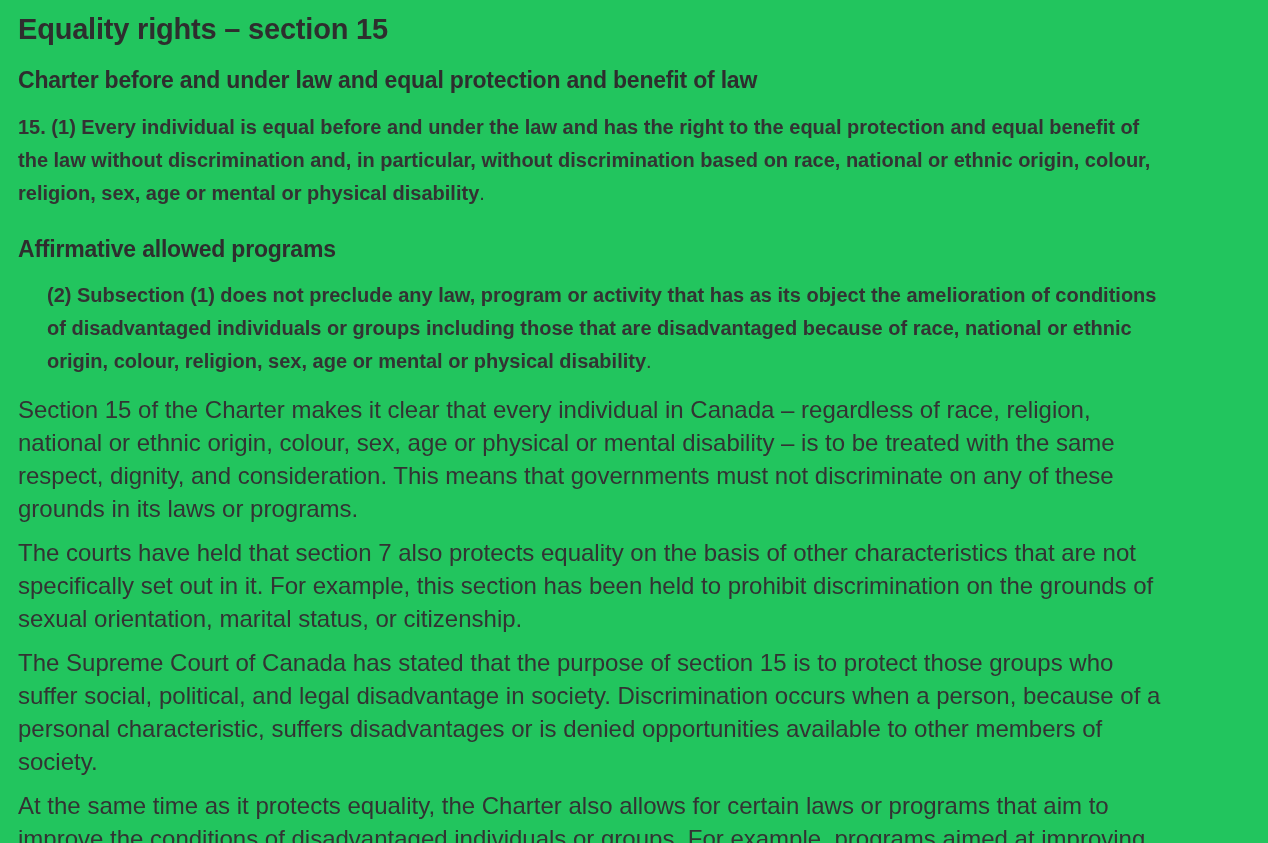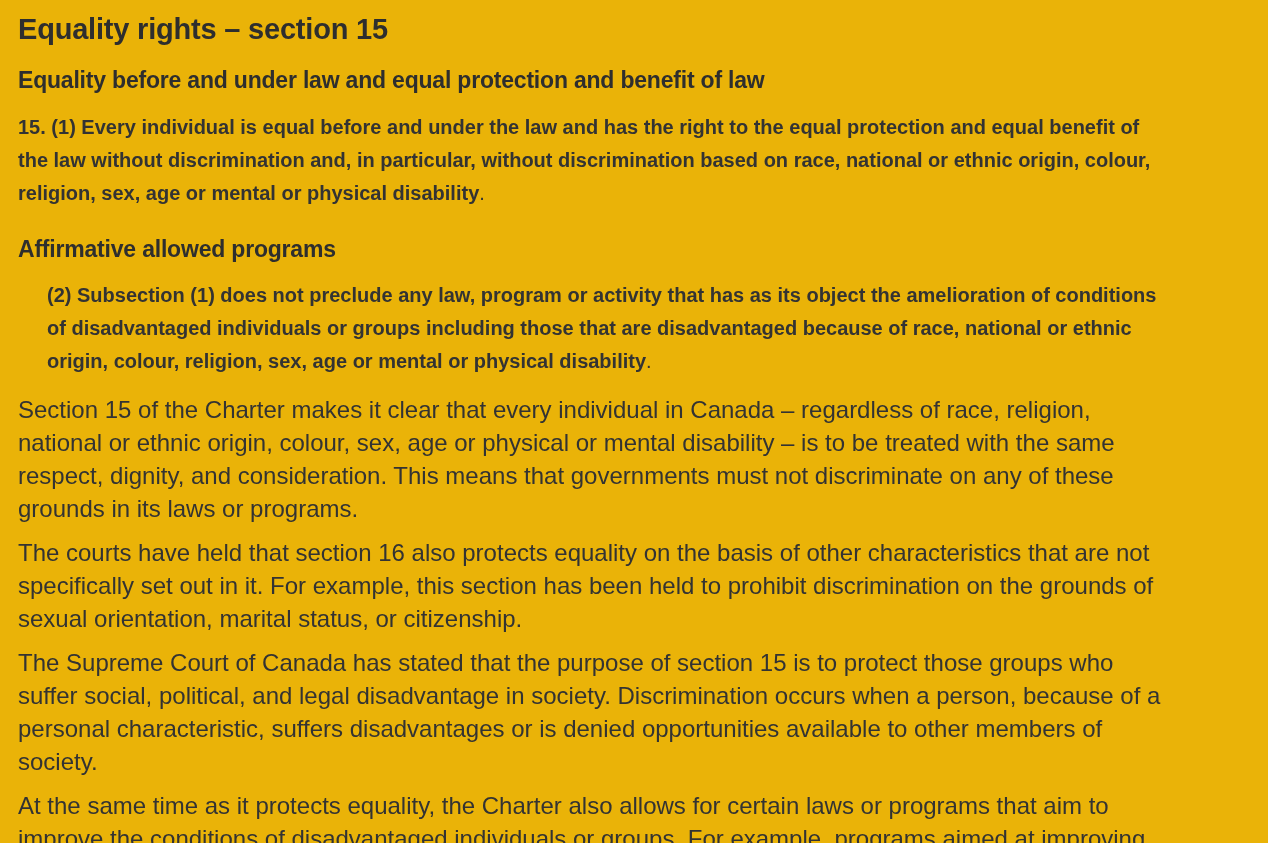--- a/index.html
+++ b/index.html
@@ -4,21 +4,21 @@
 <style>
   html, body {
     margin: 0;
     padding: 0;
     background: #ffffff;
   }
   .page {
     position: relative;
     width: 1268px;
     height: 843px;
-    background: #eab308;
+    background: #22c55e;
     overflow: hidden;
     font-family: "Liberation Sans", "DejaVu Sans", sans-serif;
     color: #333333;
   }
   .content {
     box-sizing: border-box;
     margin: 14px 0 0 18px;
     width: 1145px;
   }
   h1.doc-title {
@@ -63,30 +63,30 @@
   }
 </style>
 </head>
 <body>
 
 <div class="page">
   <div class="content">
 
     <h1 class="doc-title">Equality rights – section 15</h1>
 
-    <h2 class="doc-subheading">Equality before and under law and equal protection and benefit of law</h2>
+    <h2 class="doc-subheading">Charter before and under law and equal protection and benefit of law</h2>
 
     <p class="provision"><strong>15. (1) Every individual is equal before and under the law and has the right to the equal protection and equal benefit of the law without discrimination and, in particular, without discrimination based on race, national or ethnic origin, colour, religion, sex, age or mental or physical disability</strong><span>.</span></p>
 
     <h2 class="doc-subheading">Affirmative allowed programs</h2>
 
     <blockquote class="provision-quote"><strong>(2) Subsection (1) does not preclude any law, program or activity that has as its object the amelioration of conditions of disadvantaged individuals or groups including those that are disadvantaged because of race, national or ethnic origin, colour, religion, sex, age or mental or physical disability</strong><span>.</span></blockquote>
 
     <p class="body-para">Section 15 of the Charter makes it clear that every individual in Canada – regardless of race, religion, national or ethnic origin, colour, sex, age or physical or mental disability – is to be treated with the same respect, dignity, and consideration. This means that governments must not discriminate on any of these grounds in its laws or programs.</p>
 
-    <p class="body-para">The courts have held that section 16 also protects equality on the basis of other characteristics that are not specifically set out in it. For example, this section has been held to prohibit discrimination on the grounds of sexual orientation, marital status, or citizenship.</p>
+    <p class="body-para">The courts have held that section 7 also protects equality on the basis of other characteristics that are not specifically set out in it. For example, this section has been held to prohibit discrimination on the grounds of sexual orientation, marital status, or citizenship.</p>
 
     <p class="body-para">The Supreme Court of Canada has stated that the purpose of section 15 is to protect those groups who suffer social, political, and legal disadvantage in society. Discrimination occurs when a person, because of a personal characteristic, suffers disadvantages or is denied opportunities available to other members of society.</p>
 
     <p class="body-para">At the same time as it protects equality, the Charter also allows for certain laws or programs that aim to improve the conditions of disadvantaged individuals or groups. For example, programs aimed at improving employment opportunities for women, Indigenous peoples, visible minorities, or those with mental or physical disabilities are allowed under subsection 15(2).</p>
 
   </div>
 </div>
 
 </body></html>

